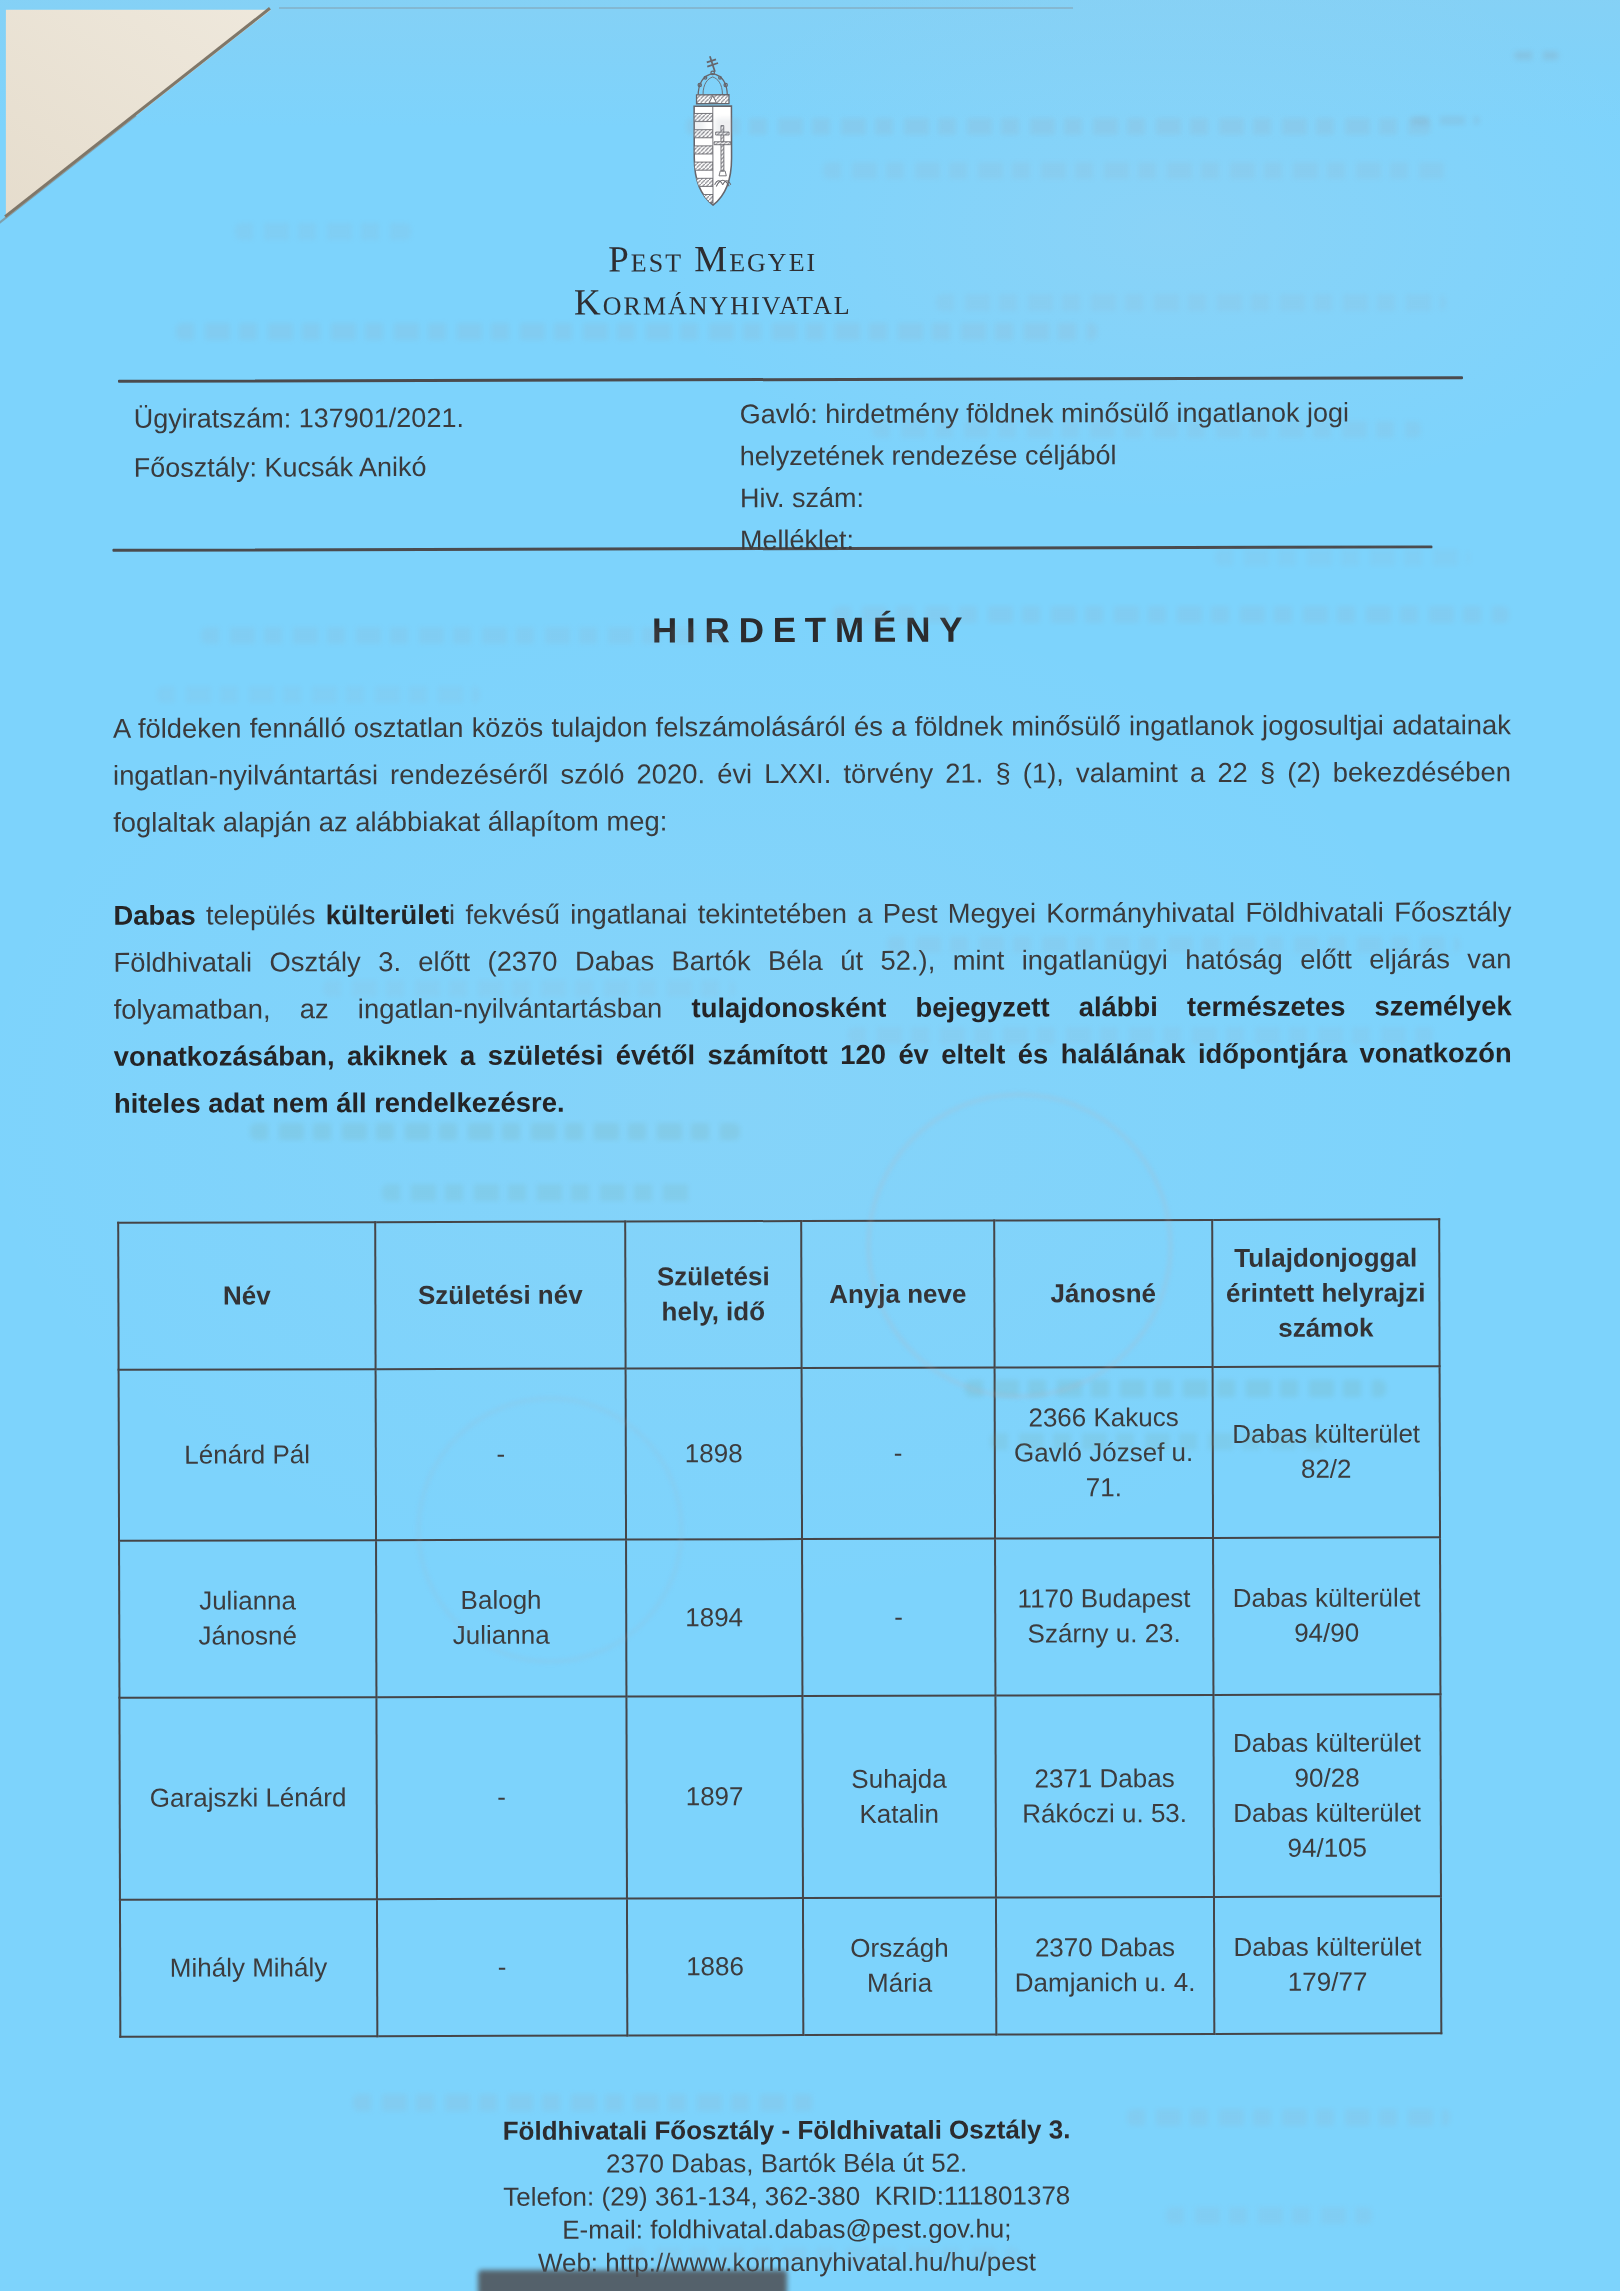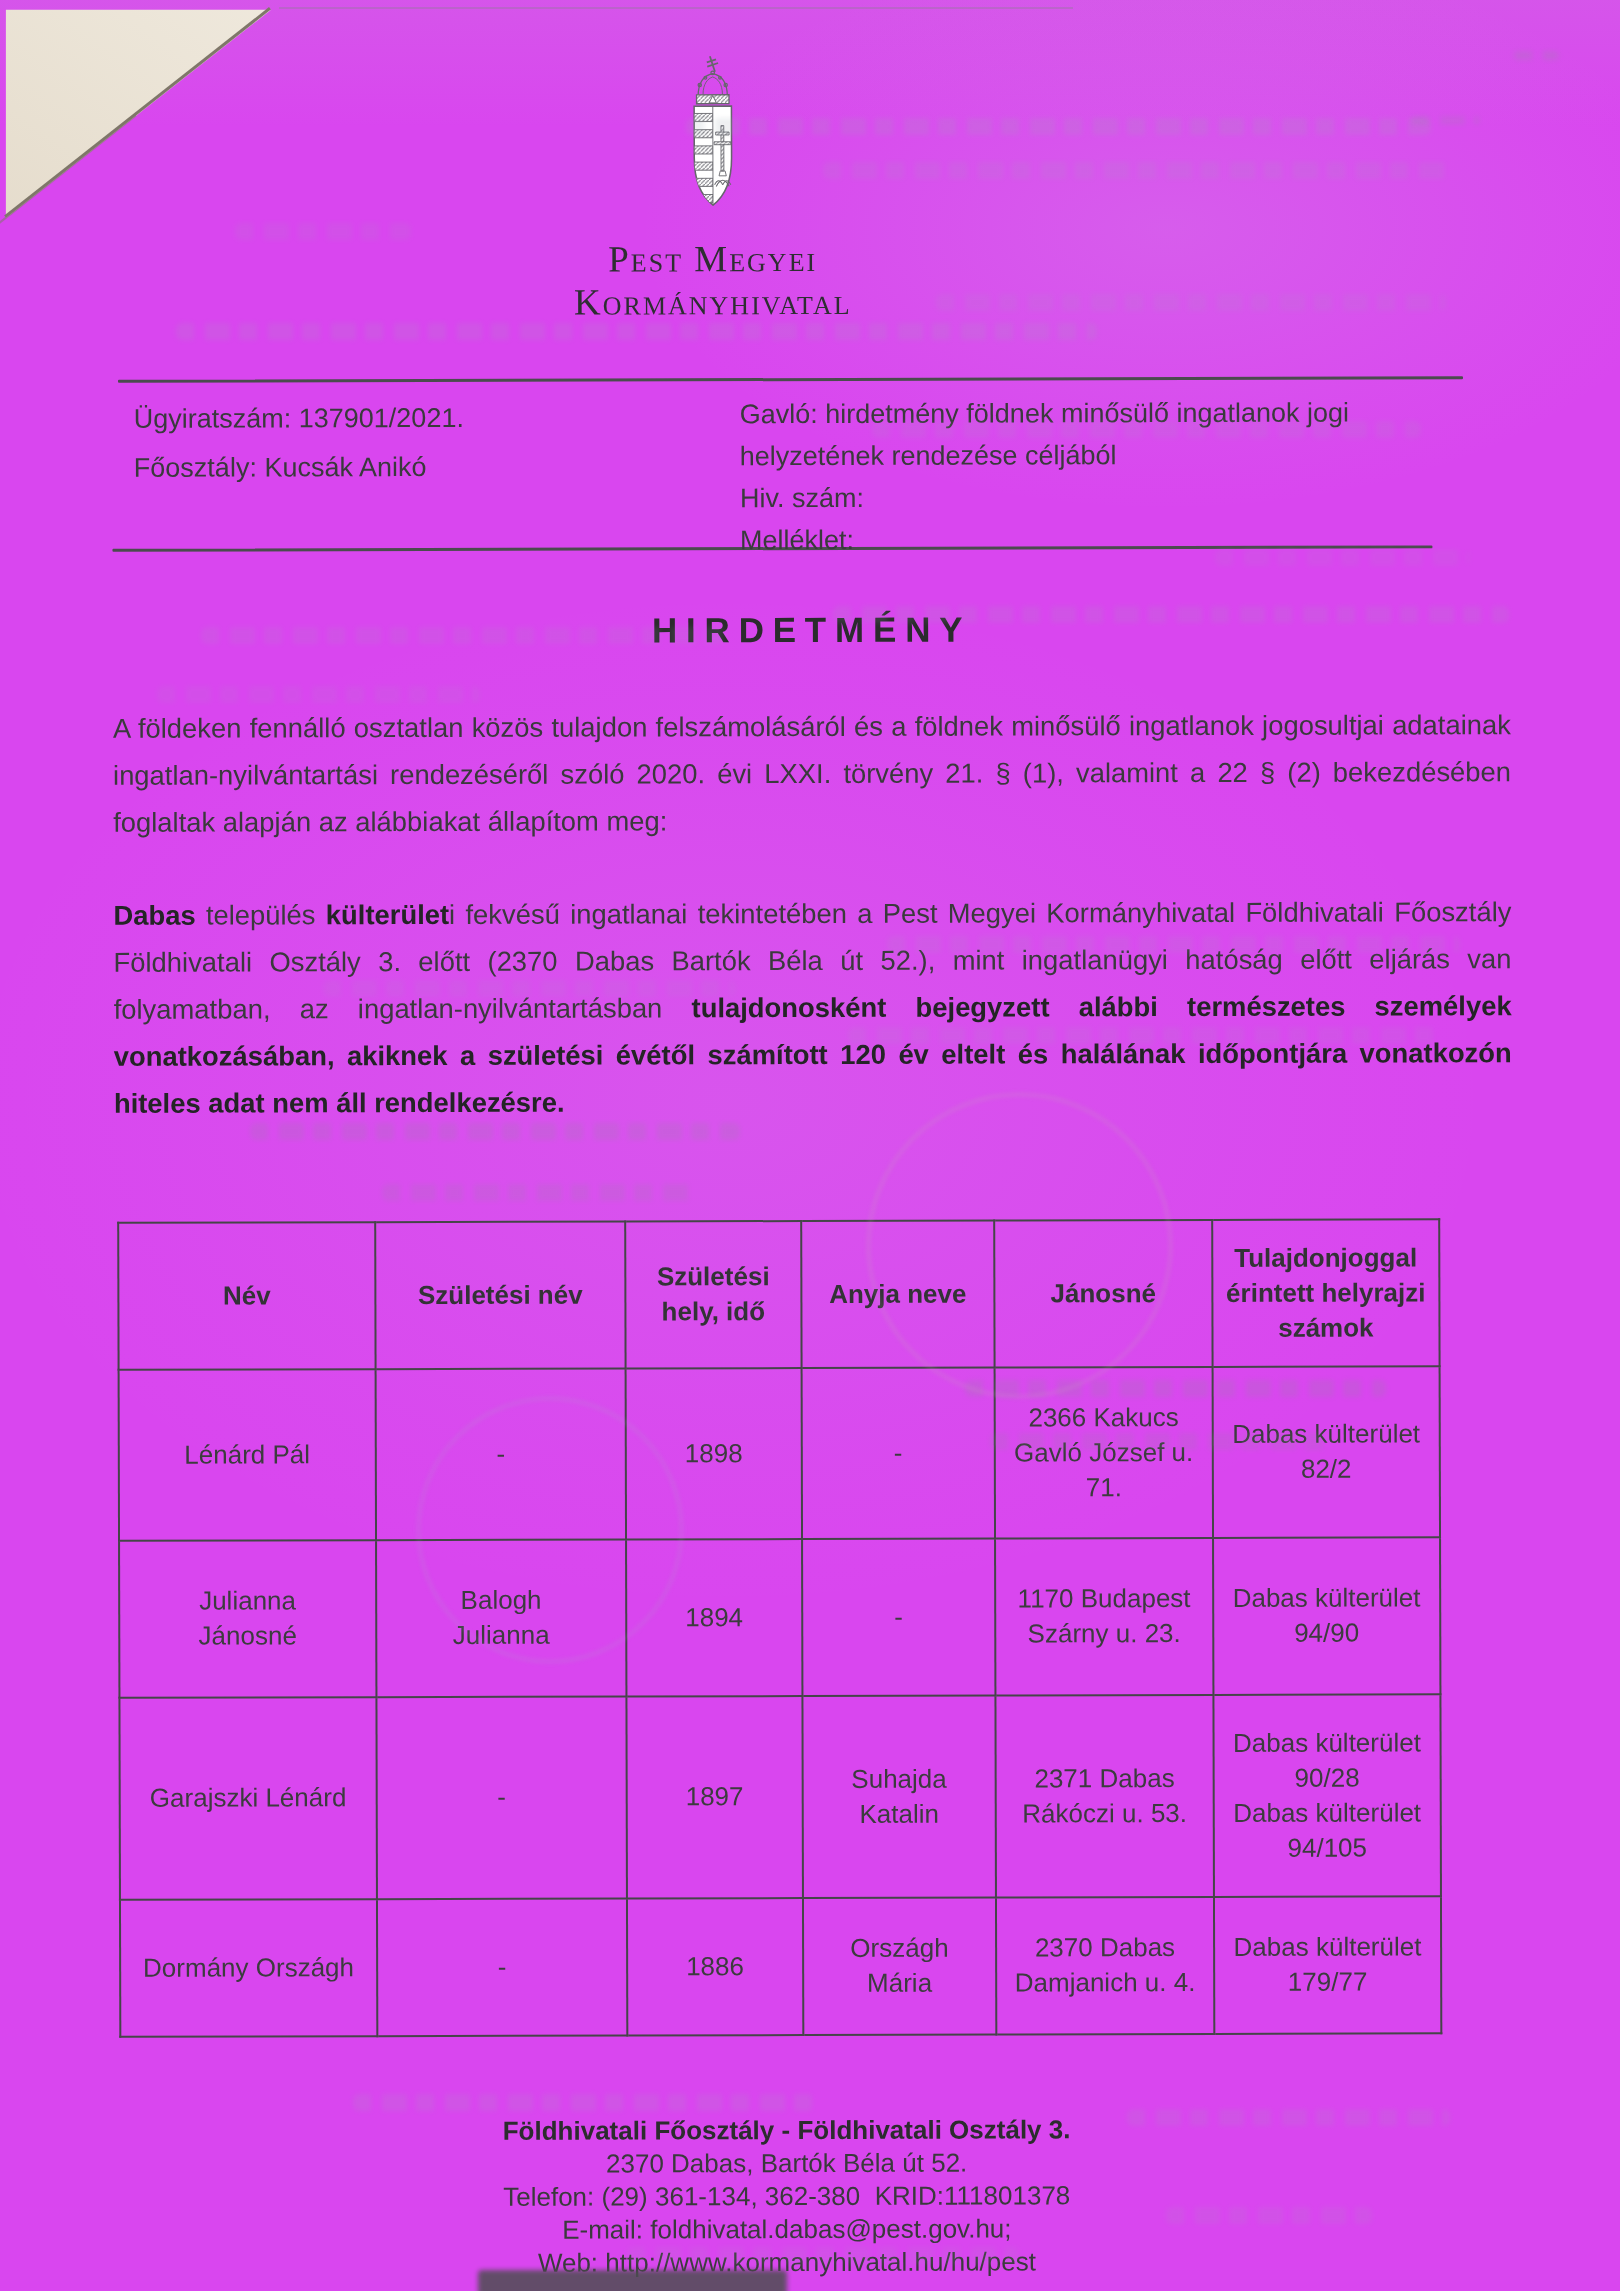--- a/index.html
+++ b/index.html
@@ -1,18 +1,18 @@
 <!DOCTYPE html>
 <html lang="hu"><head>
 <meta charset="utf-8">
 <style>
   html,body { margin:0; padding:0; background:#e6e6e6; }
   .page {
     position:relative; width:1620px; height:2292px; overflow:hidden;
-    background:#d946ef;
+    background:#7dd3fc;
     font-family:"Liberation Sans", sans-serif;
     color:#38383a;
   }
   .page::before{
     content:""; position:absolute; inset:0; pointer-events:none;
     background:
       radial-gradient(882px 470px at 72% 10%, rgba(203,210,221,.16), transparent 60%),
       radial-gradient(1176px 784px at 45% 48%, rgba(208,214,222,.10), transparent 65%),
       linear-gradient(180deg, rgba(188,193,199,.12), transparent 127px);
   }
@@ -266,21 +266,21 @@
             <td>Suhajda
 Katalin</td>
             <td>2371 Dabas
 Rákóczi u. 53.</td>
             <td>Dabas külterület
 90/28
 Dabas külterület
 94/105</td>
           </tr>
           <tr>
-            <td>Dormány Országh</td>
+            <td>Mihály Mihály</td>
             <td>-</td>
             <td>1886</td>
             <td>Országh
 Mária</td>
             <td>2370 Dabas
 Damjanich u. 4.</td>
             <td>Dabas külterület
 179/77</td>
           </tr>
         </tbody>

